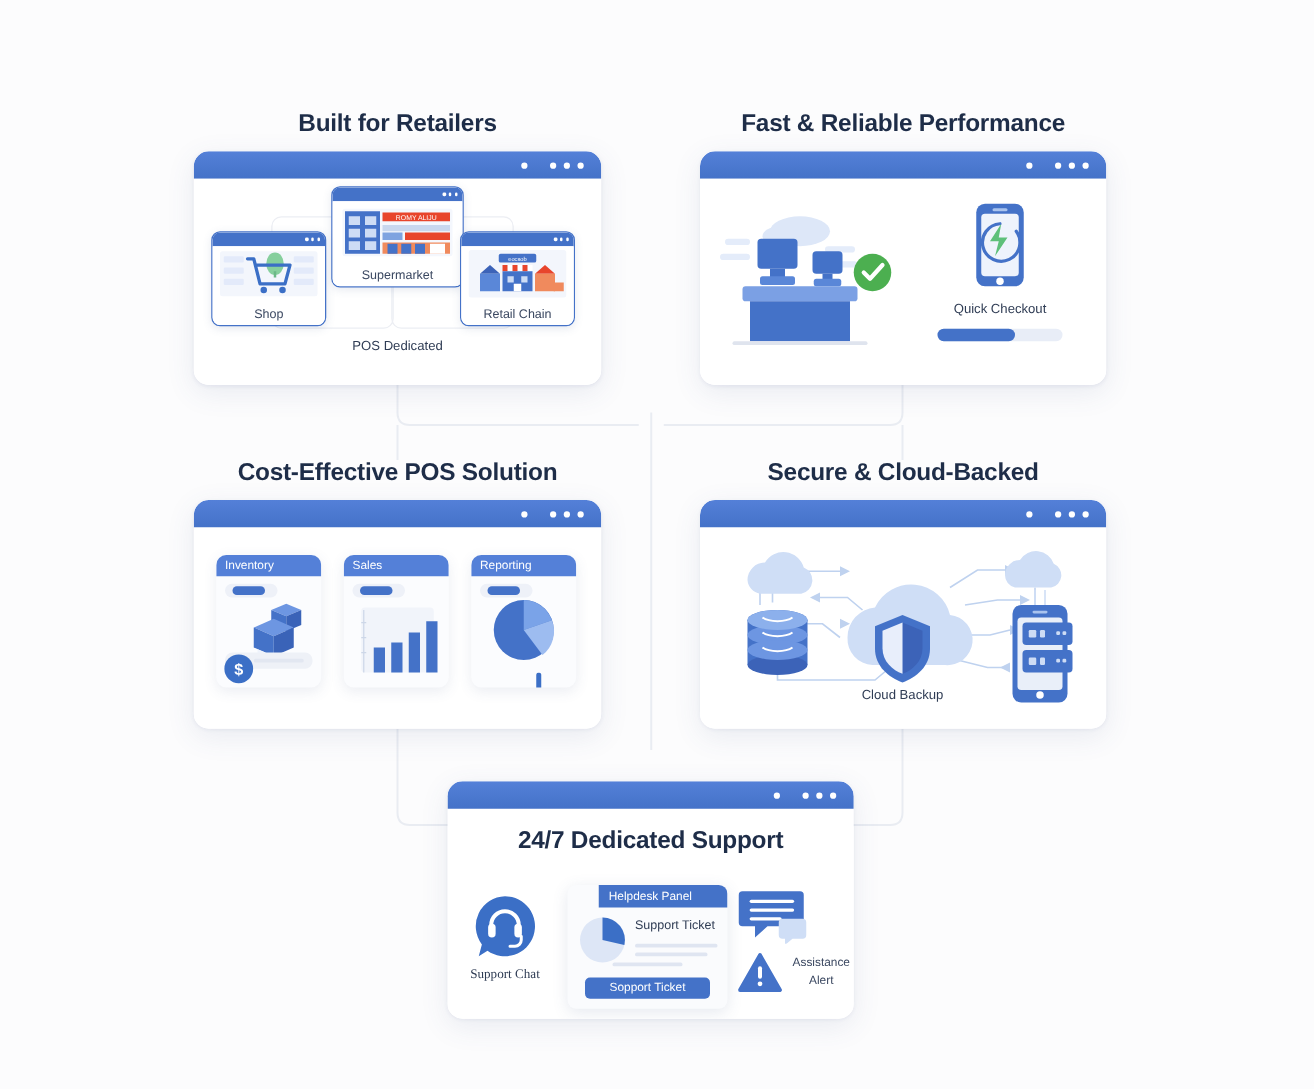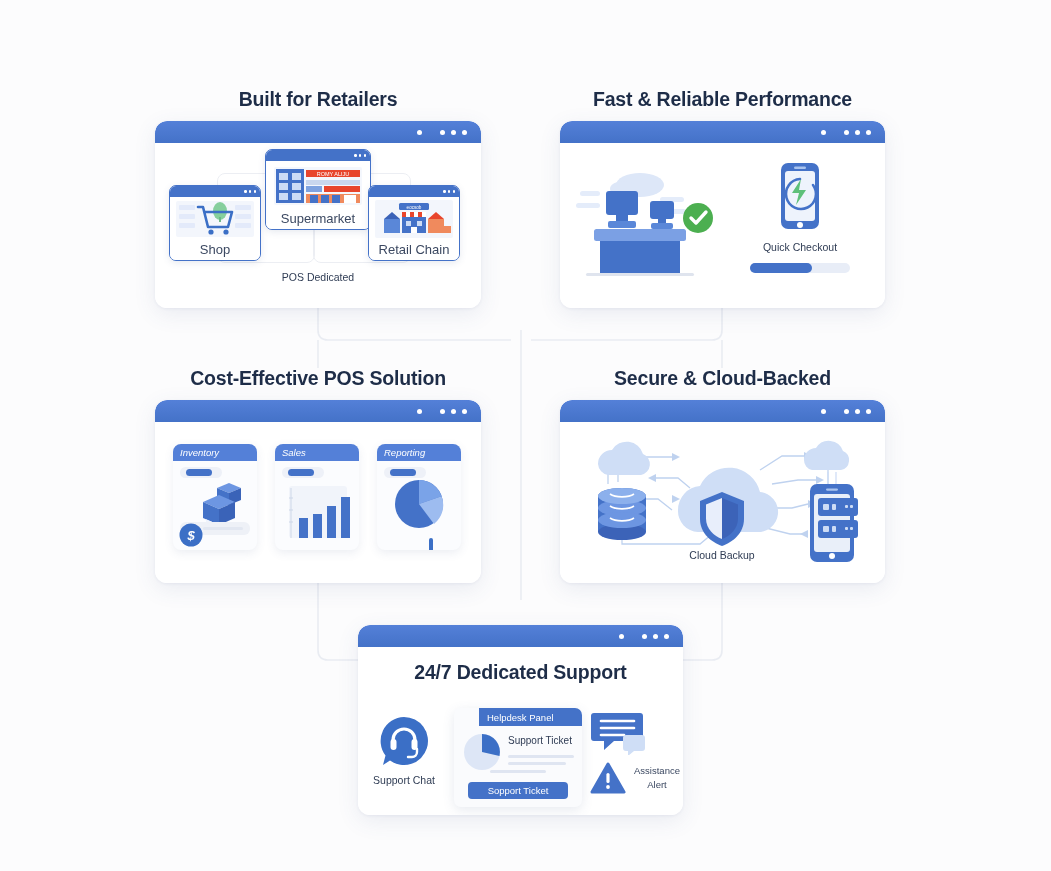--- a/index.html
+++ b/index.html
@@ -102,21 +102,21 @@
     justify-content: flex-end;
     padding-right: 4px;
   }
   .mini-bar i {
     width: 2.4px; height: 2.4px; border-radius: 50%;
     background: #fff; margin-left: 2.2px; display:block;
   }
   .mini-body { position: relative; background: #fff; }
   .mini-cap {
     position: absolute; left: 0; right: 0; bottom: 3px;
-    text-align: center; font-size: 13px; color: #3b4861;
+    text-align: center; font-size: 10px; color: #3b4861;
   }
   .ghostbox {
     position: absolute;
     border: 1.3px solid #eceef3;
     border-radius: 8px;
     background: transparent;
   }
 
   
   .panel {
@@ -372,21 +372,21 @@
   <div class="feature" style="left:155px; top:367px; width:326px;">
     <div class="feature-title">Cost-Effective POS Solution</div>
 
     <div class="window" style="width:326px; height:183px;">
       <div class="titlebar">
         <span class="dot lead"></span>
         <span class="dot grp"></span>
         <span class="dot grp"></span>
         <span class="dot grp"></span>
       </div>
-      <div class="winbody" style="height:161px;font-style:italic;">
+      <div class="winbody" style="height:161px;">
 
         <div class="panel" style="left:18px; top:22px; width:84px; height:106px;">
           <div class="panel-head">Inventory</div>
           <div class="pill-bg" style="left:7px; top:23px;"></div>
           <div class="pill" style="left:13px; top:25px;"></div>
           <svg width="84" height="60" viewBox="0 0 84 60" style="position:absolute;left:0;top:36px;">
             <g>
               <path d="M44 8 L56 3 L68 8 L56 13 Z" fill="#6d96e2"></path>
               <path d="M44 8 L56 13 L56 25 L44 20 Z" fill="#4472c8"></path>
               <path d="M68 8 L56 13 L56 25 L68 20 Z" fill="#3a63b8"></path>
@@ -544,21 +544,21 @@
 
         <div class="feature-title" style="margin-top:14px; margin-bottom:0;">24/7 Dedicated Support</div>
 
         <svg width="56" height="56" viewBox="0 0 56 56" style="position:absolute;left:18px;top:52px;">
           <path d="M28 4 a24 24 0 1 1 -14 43.5 L7 52 l2.5 -9.5 A24 24 0 0 1 28 4 z" fill="#3b6fc6"></path>
           <path d="M17 27 a11 11 0 0 1 22 0" fill="none" stroke="#ffffff" stroke-width="3.2" stroke-linecap="round"></path>
           <rect x="14.5" y="26" width="6" height="11" rx="3" fill="#ffffff"></rect>
           <rect x="35.5" y="26" width="6" height="11" rx="3" fill="#ffffff"></rect>
           <path d="M41 36 v3 a5 5 0 0 1 -5 5 h-4" fill="none" stroke="#ffffff" stroke-width="2.4" stroke-linecap="round"></path>
         </svg>
-        <div class="ill-label big" style="left:0px; width:92px; top:113px;">Support Chat</div>
+        <div class="ill-label big" style="left:0px; width:92px; top:113px;font-family:Liberation Serif, serif;">Support Chat</div>
 
         <div class="helpdesk" style="left:96px; top:47px; width:128px; height:99px;">
           <div class="helpdesk-head">Helpdesk Panel</div>
           <svg width="44" height="44" viewBox="0 0 44 44" style="position:absolute;left:8px;top:24px;">
             <circle cx="20" cy="20" r="18" fill="#dde6f6"></circle>
             <path d="M20 20 L20 2 A18 18 0 0 1 37.5 24 Z" fill="#3b6fc6"></path>
           </svg>
           <div style="position:absolute;left:54px;top:27px;font-size:10px;color:#2f3c54;">Support Ticket</div>
           <div class="row-line" style="left:54px; top:47px; width:66px;"></div>
           <div class="row-line" style="left:54px; top:54px; width:58px;"></div>

